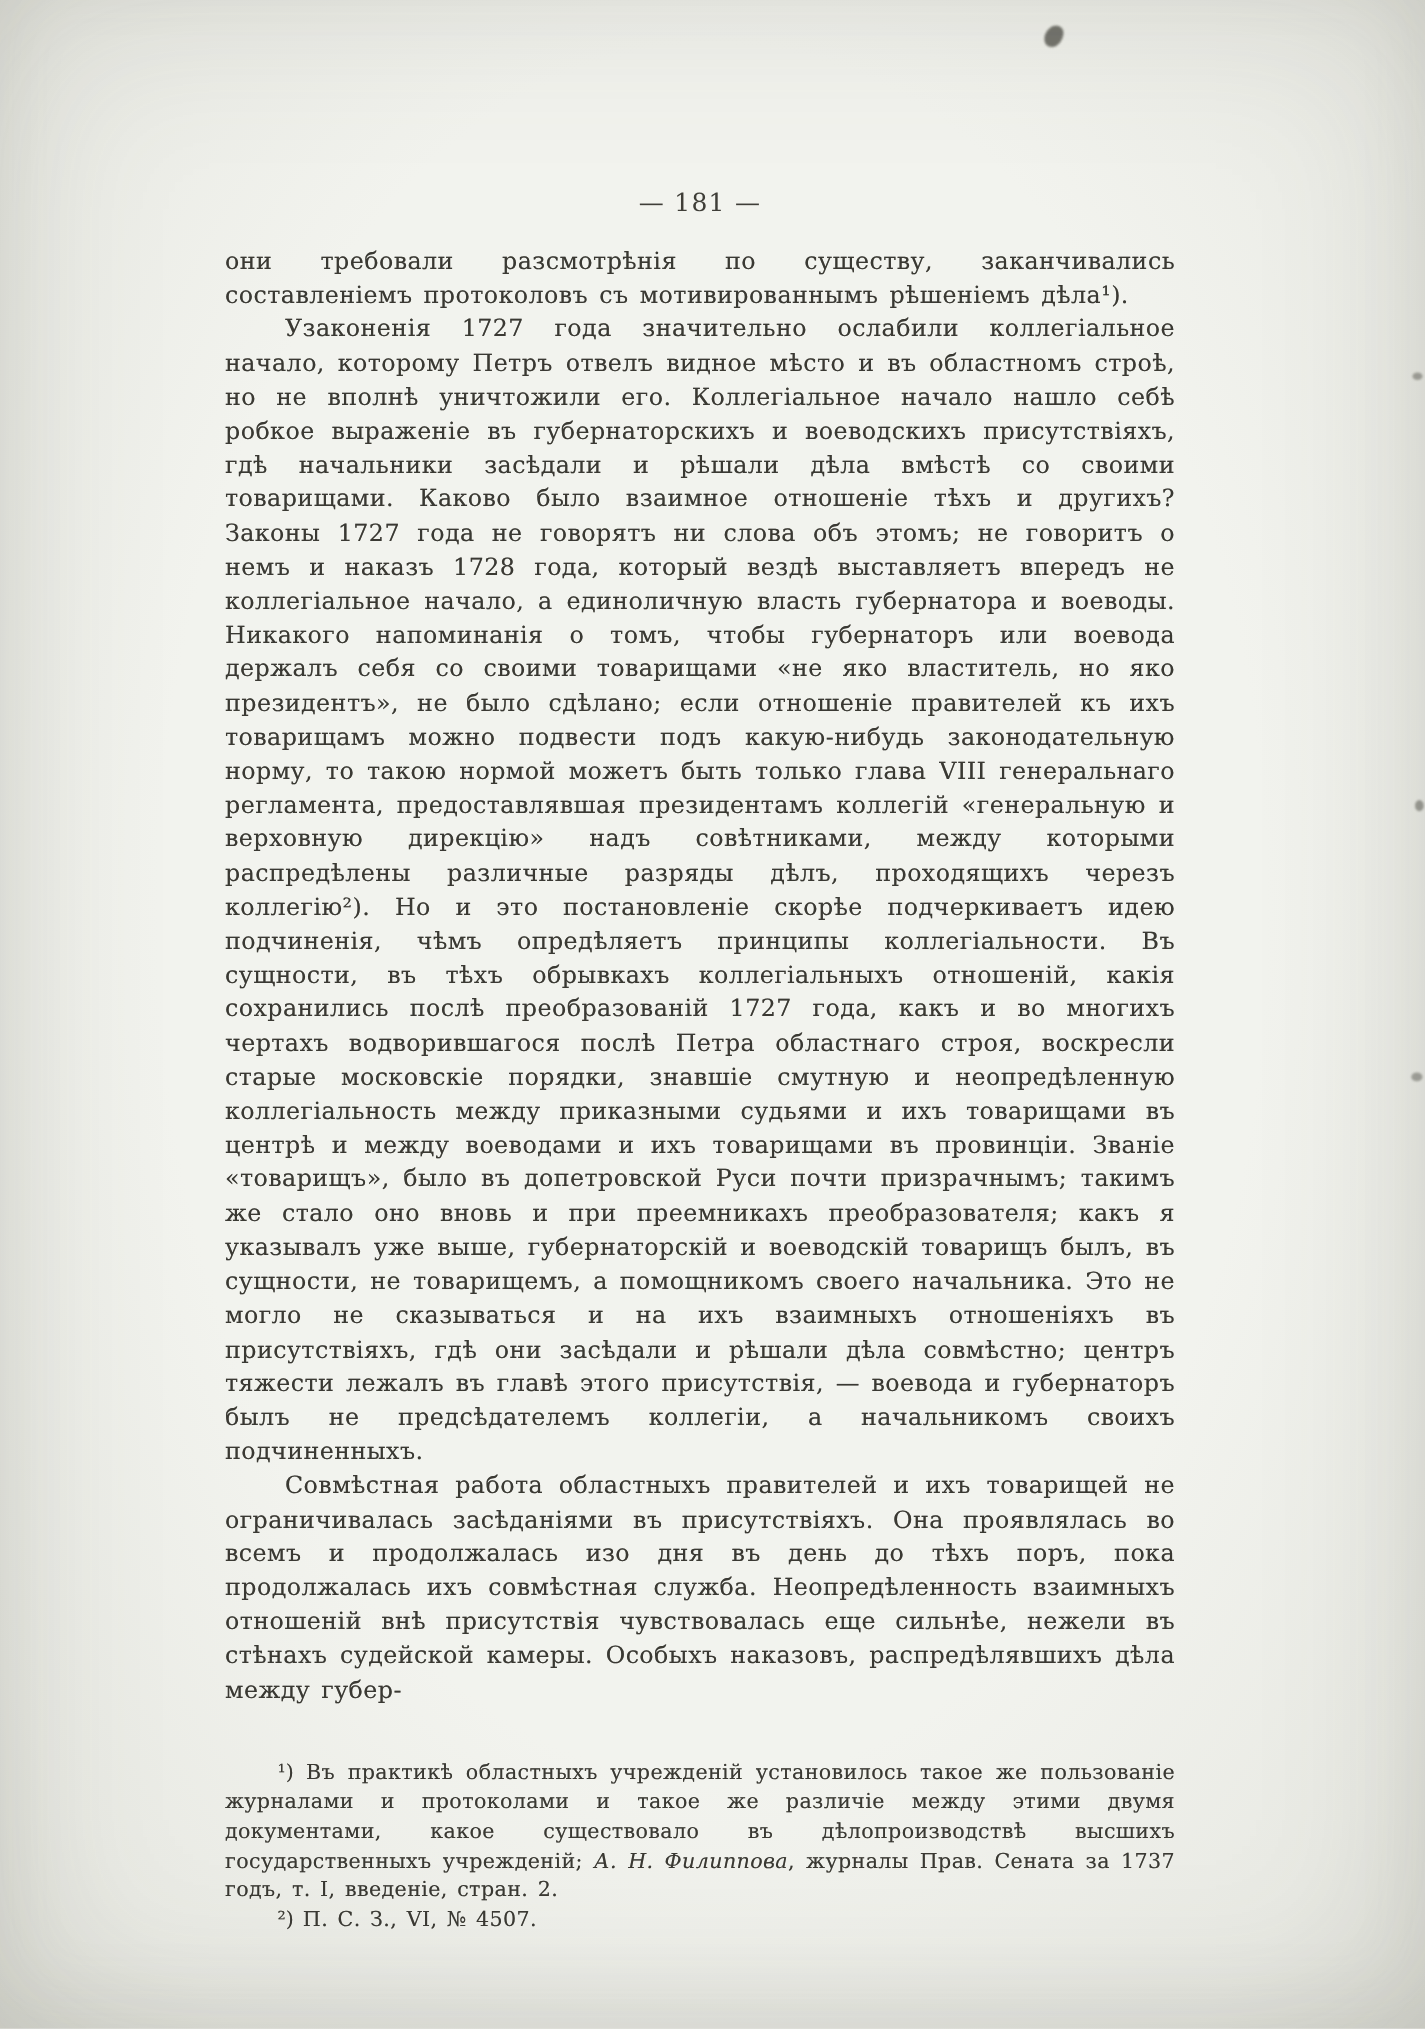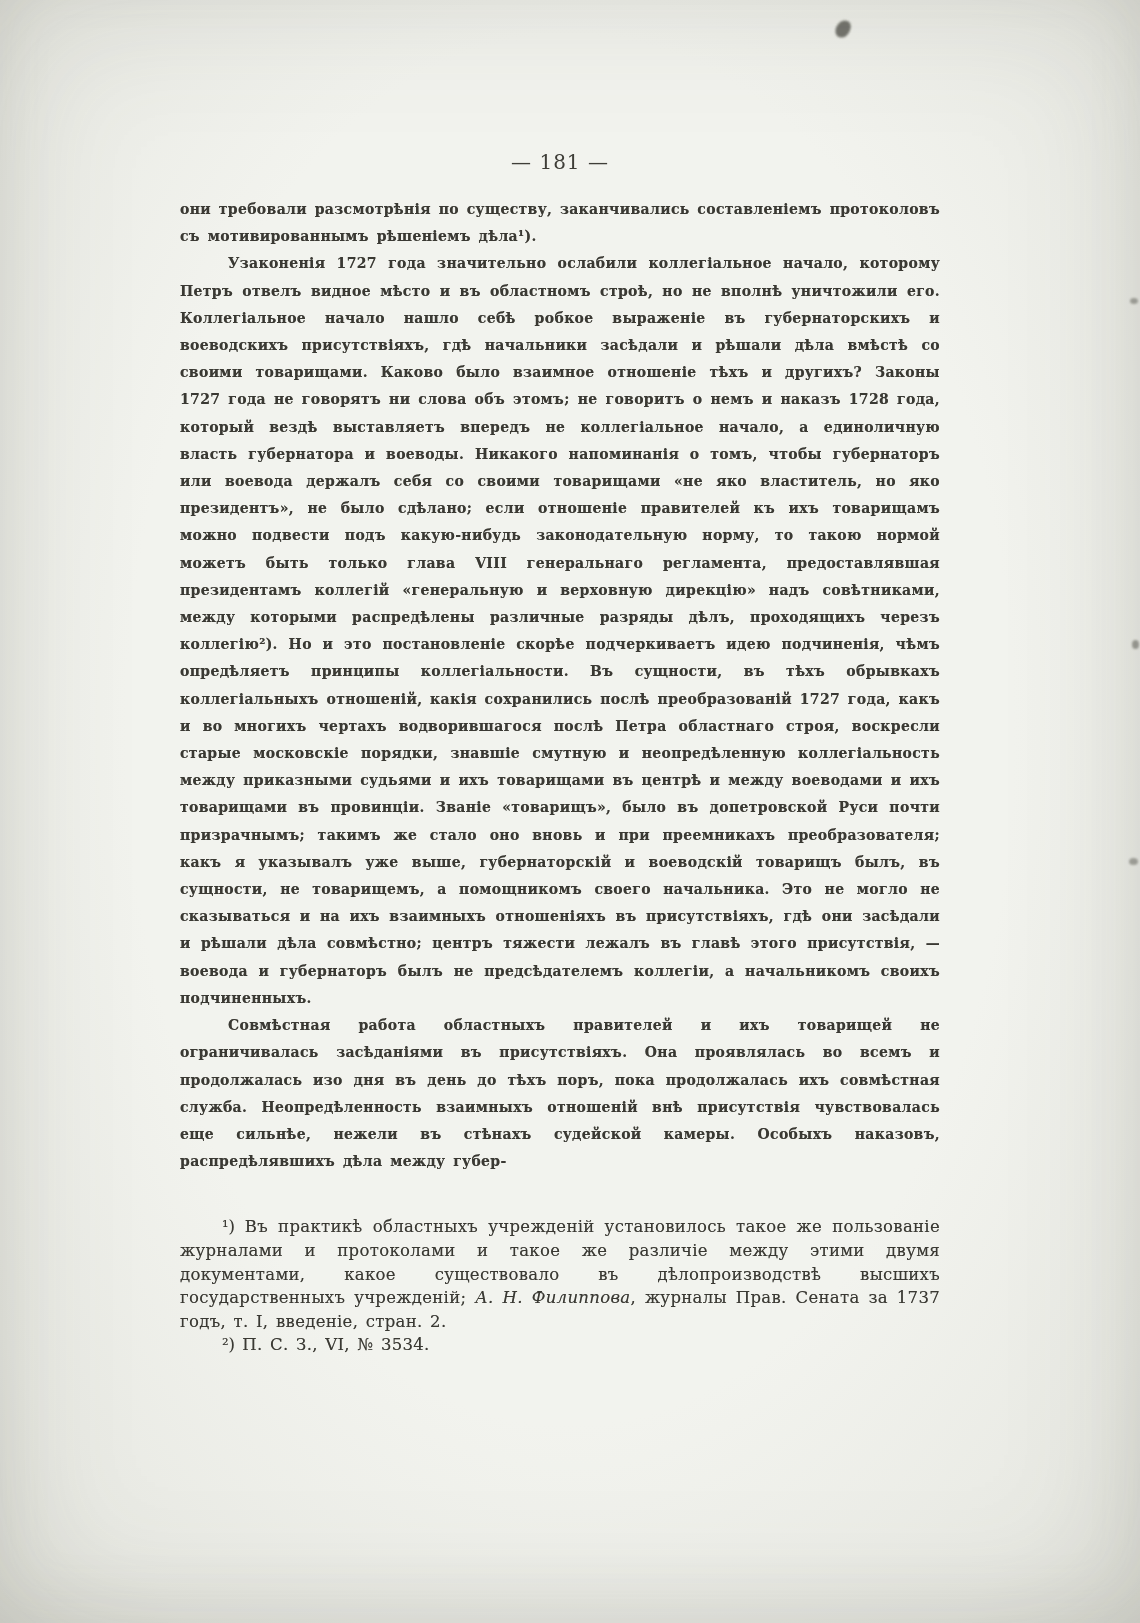--- a/index.html
+++ b/index.html
@@ -31,27 +31,26 @@
   }
   .page-number {
     text-align: center;
     font-size: 20px;
     letter-spacing: 1px;
     margin: 0 0 22px 0;
     color: #3f3e38;
   }
   .body-text p {
     margin: 0;
-    font-size: 14px;
+    font-size: 19px;
     line-height: 27.2px;
     text-align: justify;
     letter-spacing: 0.35px;
     word-spacing: 2.5px;
     text-shadow: 0 0 0.5px rgba(58, 57, 51, 0.55);
-    font-weight: bold;
   }
   .body-text p.indent {
     text-indent: 48px;
   }
   .footnotes {
     margin-top: 40px;
   }
   .footnotes p {
     margin: 0;
     font-size: 16.5px;
@@ -95,17 +94,17 @@
     <div class="page-number">— 181 —</div>
 
     <div class="body-text">
       <p>они требовали разсмотрѣнія по существу, заканчивались составленіемъ протоколовъ съ мотивированнымъ рѣшеніемъ дѣла¹).</p>
       <p class="indent">Узаконенія 1727 года значительно ослабили коллегіальное начало, которому Петръ отвелъ видное мѣсто и въ областномъ строѣ, но не вполнѣ уничтожили его. Коллегіальное начало нашло себѣ робкое выраженіе въ губернаторскихъ и воеводскихъ присутствіяхъ, гдѣ начальники засѣдали и рѣшали дѣла вмѣстѣ со своими товарищами. Каково было взаимное отношеніе тѣхъ и другихъ? Законы 1727 года не говорятъ ни слова объ этомъ; не говоритъ о немъ и наказъ 1728 года, который вездѣ выставляетъ впередъ не коллегіальное начало, а единоличную власть губернатора и воеводы. Никакого напоминанія о томъ, чтобы губернаторъ или воевода держалъ себя со своими товарищами «не яко властитель, но яко президентъ», не было сдѣлано; если отношеніе правителей къ ихъ товарищамъ можно подвести подъ какую-нибудь законодательную норму, то такою нормой можетъ быть только глава VIII генеральнаго регламента, предоставлявшая президентамъ коллегій «генеральную и верховную дирекцію» надъ совѣтниками, между которыми распредѣлены различные разряды дѣлъ, проходящихъ черезъ коллегію²). Но и это постановленіе скорѣе подчеркиваетъ идею подчиненія, чѣмъ опредѣляетъ принципы коллегіальности. Въ сущности, въ тѣхъ обрывкахъ коллегіальныхъ отношеній, какія сохранились послѣ преобразованій 1727 года, какъ и во многихъ чертахъ водворившагося послѣ Петра областнаго строя, воскресли старые московскіе порядки, знавшіе смутную и неопредѣленную коллегіальность между приказными судьями и ихъ товарищами въ центрѣ и между воеводами и ихъ товарищами въ провинціи. Званіе «товарищъ», было въ допетровской Руси почти призрачнымъ; такимъ же стало оно вновь и при преемникахъ преобразователя; какъ я указывалъ уже выше, губернаторскій и воеводскій товарищъ былъ, въ сущности, не товарищемъ, а помощникомъ своего начальника. Это не могло не сказываться и на ихъ взаимныхъ отношеніяхъ въ присутствіяхъ, гдѣ они засѣдали и рѣшали дѣла совмѣстно; центръ тяжести лежалъ въ главѣ этого присутствія, — воевода и губернаторъ былъ не предсѣдателемъ коллегіи, а начальникомъ своихъ подчиненныхъ.</p>
       <p class="indent">Совмѣстная работа областныхъ правителей и ихъ товарищей не ограничивалась засѣданіями въ присутствіяхъ. Она проявлялась во всемъ и продолжалась изо дня въ день до тѣхъ поръ, пока продолжалась ихъ совмѣстная служба. Неопредѣленность взаимныхъ отношеній внѣ присутствія чувствовалась еще сильнѣе, нежели въ стѣнахъ судейской камеры. Особыхъ наказовъ, распредѣлявшихъ дѣла между губер-</p>
     </div>
 
     <div class="footnotes">
       <p><span class="fn-marker">¹) </span><span>Въ практикѣ областныхъ учрежденій установилось такое же пользованіе журналами и протоколами и такое же различіе между этими двумя документами, какое существовало въ дѣлопроизводствѣ высшихъ государственныхъ учрежденій; </span><span class="italic">А. Н. Филиппова</span><span>, журналы Прав. Сената за 1737 годъ, т. I, введеніе, стран. 2.</span></p>
-      <p><span class="fn-marker">²) </span><span>П. С. З., VI, № 3534.</span></p>
+      <p><span class="fn-marker">²) </span><span>П. С. З., VI, № 4507.</span></p>
     </div>
 
   </div>
 </div>
 
 </body></html>

